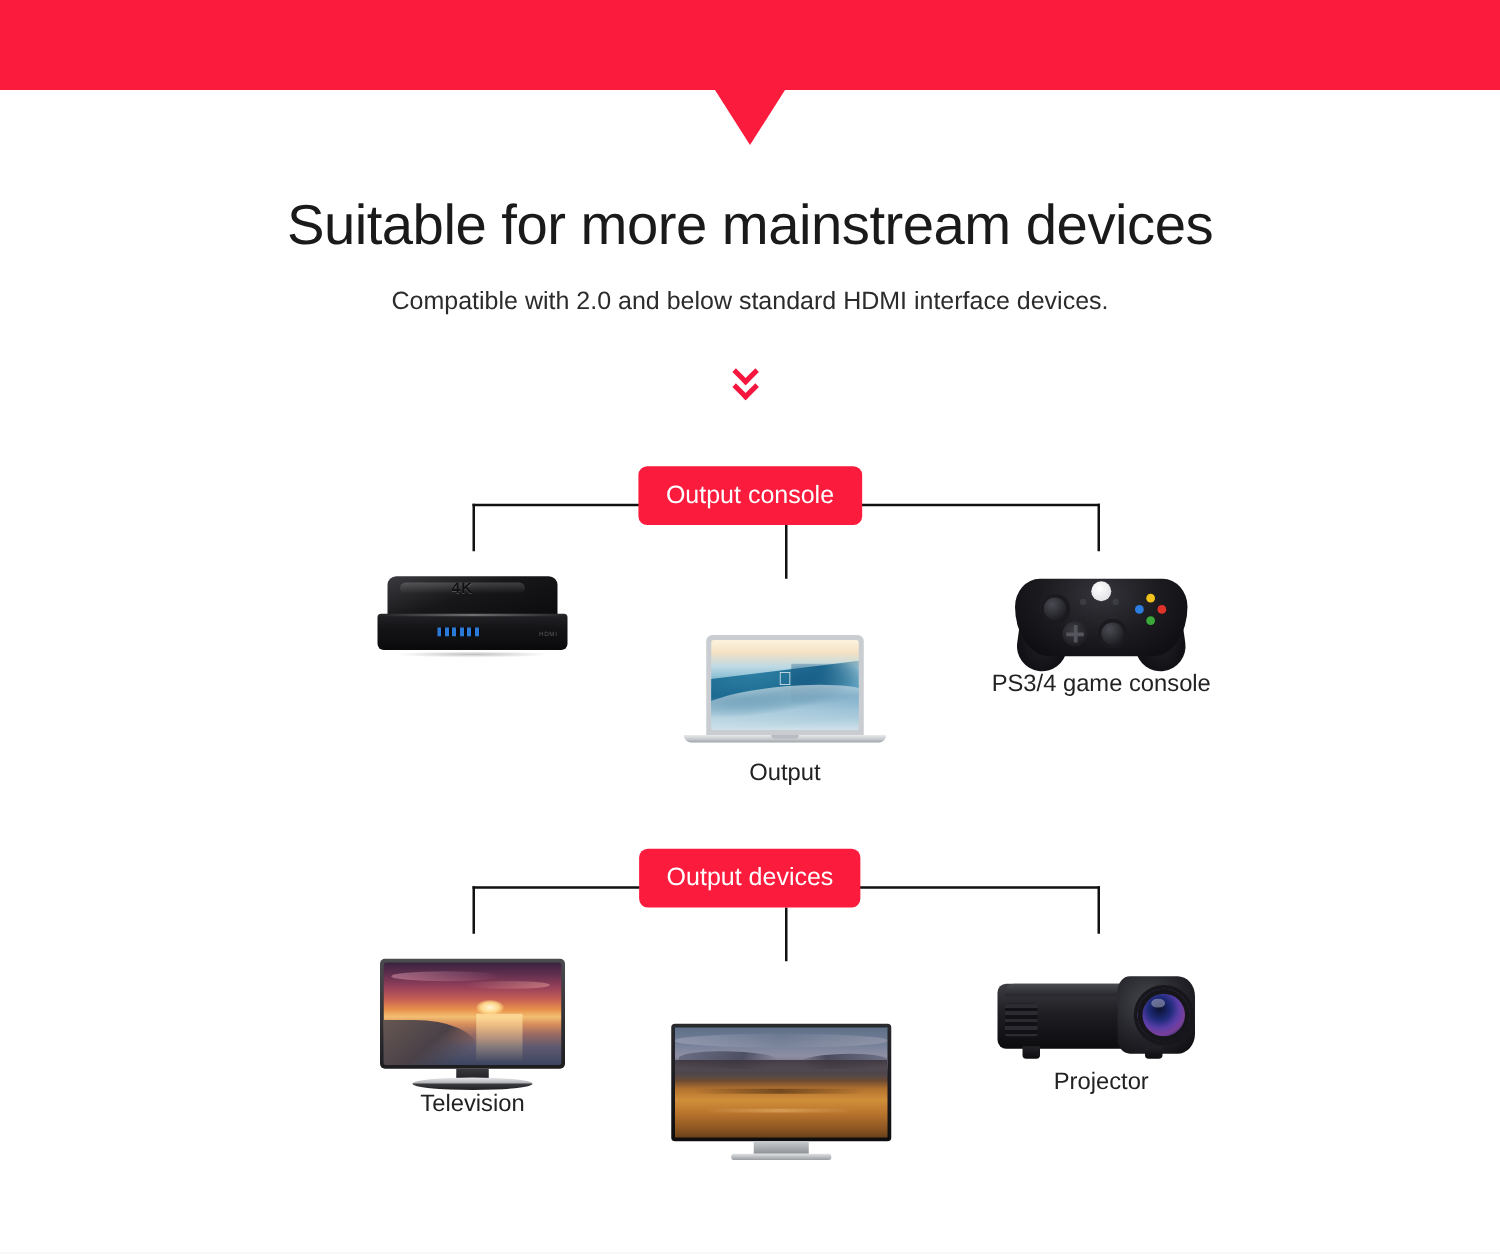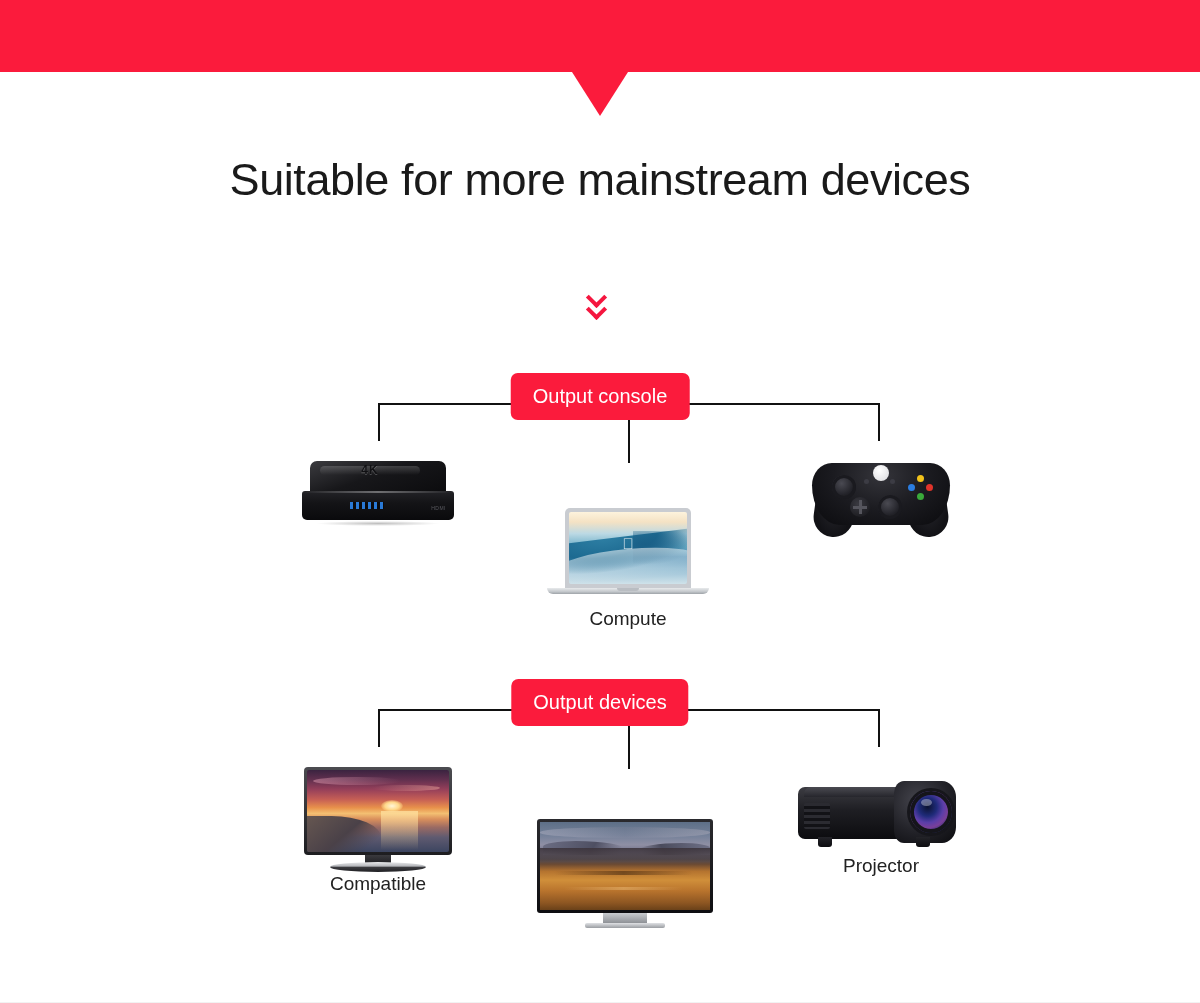--- a/index.html
+++ b/index.html
@@ -453,20 +453,21 @@
 </head>
 <body>
 
 <div class="page">
 
   <div class="banner"></div>
   <div class="banner-notch"></div>
 
   <div class="headings">
     <h1 class="title">Suitable for more mainstream devices</h1>
+    <p class="subtitle">Compatible with 2.0 and below standard HDMI interface devices.</p>
   </div>
 
   <div class="chevrons">
     <span class="chev a"></span>
     <span class="chev b"></span>
   </div>
 
   <div class="group group-output">
     <div class="bracket"></div>
     <div class="stem"></div>
@@ -490,41 +491,42 @@
           <div class="glass">
             <div class="wave1"></div>
             <div class="wave3"></div>
             <div class="wave2"></div>
             <div class="apple"></div>
           </div>
         </div>
         <div class="base"></div>
         <div class="notch"></div>
       </div>
-      <div class="caption">Compute</div>
+      <div class="caption">Output</div>
     </div>
 
     <div class="tile tile-console">
       <div class="art pad">
         <div class="grip-l"></div>
         <div class="grip-r"></div>
         <div class="shell"></div>
         <div class="guide"></div>
         <div class="stick stick-l"></div>
         <div class="dpad"></div>
         <div class="stick stick-r"></div>
         <div class="menu1"></div>
         <div class="menu2"></div>
         <div class="abxy">
           <i class="y"></i>
           <i class="x"></i>
           <i class="b"></i>
           <i class="a"></i>
         </div>
       </div>
+      <div class="caption">PS3/4 game console</div>
     </div>
   </div>
 
   <div class="group group-input">
     <div class="bracket"></div>
     <div class="stem"></div>
     <div class="badge">Output devices</div>
 
     <div class="tile tile-tv">
       <div class="art tv">
@@ -533,21 +535,21 @@
             <div class="cloud1"></div>
             <div class="cloud2"></div>
             <div class="sun"></div>
             <div class="glint"></div>
             <div class="shore"></div>
           </div>
         </div>
         <div class="neck"></div>
         <div class="stand"></div>
       </div>
-      <div class="caption">Compatible</div>
+      <div class="caption">Television</div>
     </div>
 
     <div class="tile tile-display">
       <div class="art monitor">
         <div class="panel">
           <div class="pic">
             <div class="cloudbar"></div>
             <div class="mountain"></div>
             <div class="mountain2"></div>
             <div class="ridge"></div>

